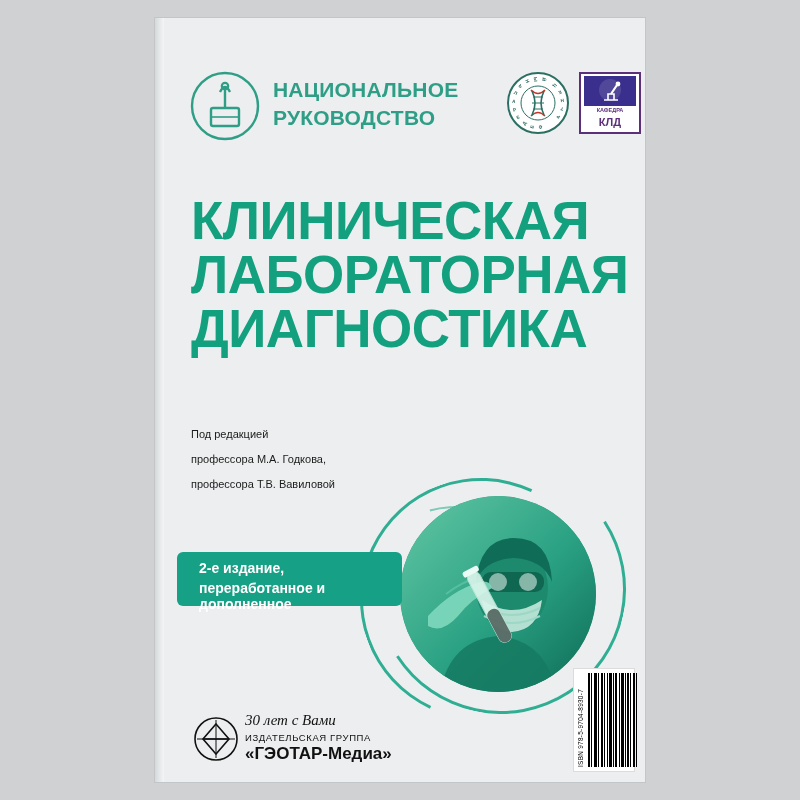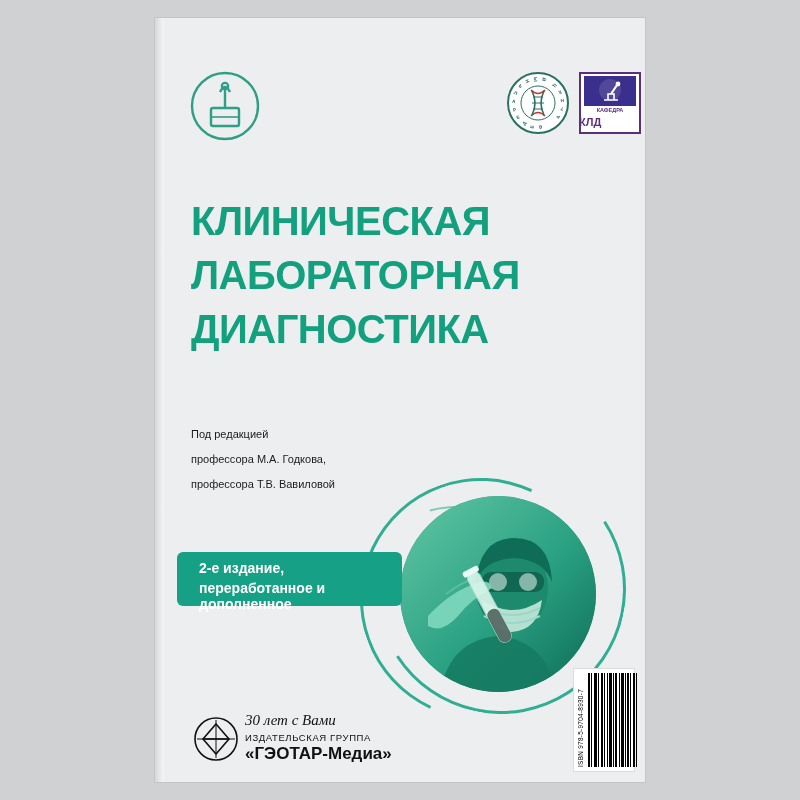--- a/index.html
+++ b/index.html
@@ -71,28 +71,28 @@
     position:absolute;left:5px;top:4px;right:5px;height:30px;
     background:#3a2f8c;
   }
   .badge-kld .kldlabel{
     position:absolute;left:0;right:0;top:35px;
     text-align:center;font-size:5.5px;font-weight:bold;color:#5b2f7a;
     line-height:7px;
   }
   .badge-kld .kldbig{
     position:absolute;left:0;right:0;top:44px;
-    text-align:left;font-size:11px;font-weight:bold;color:#5b2f7a;
+    text-align:center;font-size:11px;font-weight:bold;color:#5b2f7a;
   }
   
   .maintitle{
     position:absolute;left:36px;top:176px;width:430px;
     color:#12a07e;
     font-weight:bold;
-    font-size:40px;
+    font-size:53px;
     line-height:54px;
     letter-spacing:-0.5px;
   }
   .maintitle div{white-space:nowrap;}
   
   .editors{
     position:absolute;left:36px;top:404px;width:330px;
     color:#1b1b1b;
     font-size:11px;
     line-height:25px;
@@ -198,20 +198,24 @@
     <div class="hdr">
       <div class="hdr-logo">
         <svg viewBox="0 0 72 72" width="72" height="72">
           <circle cx="36" cy="36" r="33" fill="none" stroke="#2f9e86" stroke-width="2.4"></circle>
           <rect x="22" y="38" width="28" height="18" rx="2" fill="none" stroke="#2f9e86" stroke-width="2.4"></rect>
           <path d="M22 47 h28" stroke="#2f9e86" stroke-width="1.6"></path>
           <path d="M36 38 V20" stroke="#2f9e86" stroke-width="2.4"></path>
           <path d="M31 22 q5 -10 10 0" fill="none" stroke="#2f9e86" stroke-width="2.4"></path>
           <circle cx="36" cy="16" r="3.2" fill="none" stroke="#2f9e86" stroke-width="2.2"></circle>
         </svg>
+      </div>
+      <div class="hdr-title">
+        <div>НАЦИОНАЛЬНОЕ</div>
+        <div>РУКОВОДСТВО</div>
       </div>
 
       <div class="badge badge-lab">
         <div class="circ"></div>
         <div class="ring-txt">
           <span style="transform:rotate(-95deg) translate(-26px,-2px)">Ф</span>
           <span style="transform:rotate(-75deg) translate(-26px,-2px)">Е</span>
           <span style="transform:rotate(-55deg) translate(-26px,-2px)">Д</span>
           <span style="transform:rotate(-35deg) translate(-26px,-2px)">Е</span>
           <span style="transform:rotate(-15deg) translate(-26px,-2px)">Р</span>

